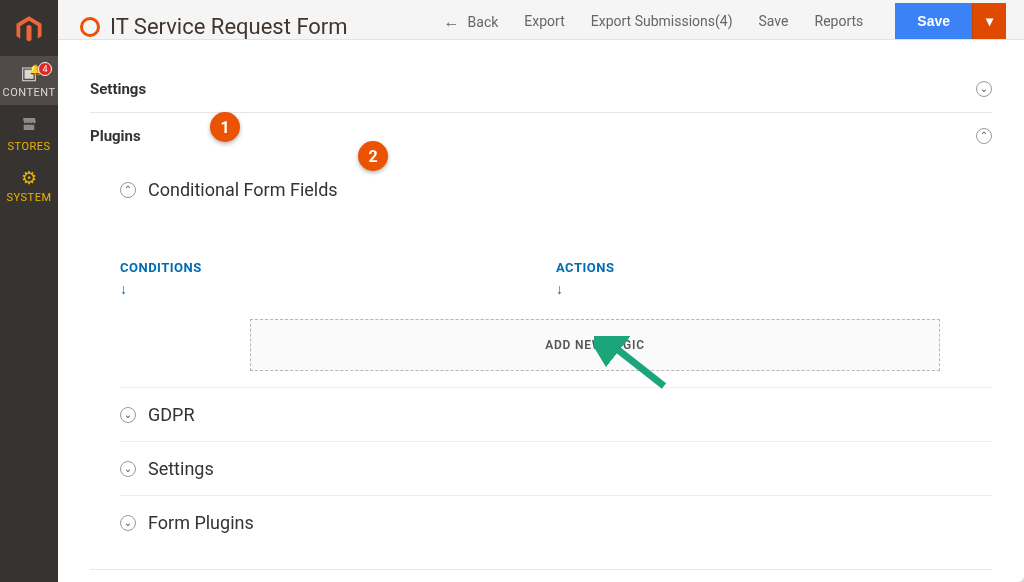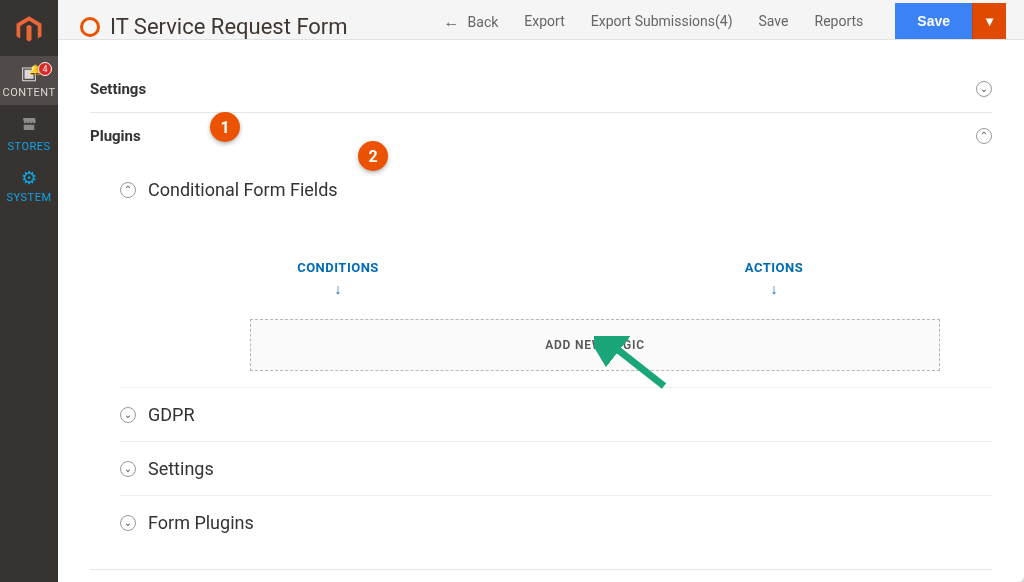--- a/index.html
+++ b/index.html
@@ -4,21 +4,21 @@
 <style>
   * { box-sizing: border-box; margin: 0; padding: 0; }
   body { font-family: -apple-system, BlinkMacSystemFont, "Segoe UI", Roboto, "Helvetica Neue", Arial, sans-serif; background: #fff; }
   .frame { position: relative; width: 1024px; height: 582px; background: #fff; overflow: hidden; }
   .shadow-wrap { position: absolute; inset: 0; box-shadow: 0 8px 24px rgba(0,0,0,.25), 0 40px 40px rgba(0,0,0,.12); border-radius: 6px; }
 
   
   .rail { position: absolute; left: 0; top: 0; bottom: 0; width: 58px; background: #373330; display: flex; flex-direction: column; align-items: center; padding-top: 6px; gap: 2px; }
   .rail .logo { width: 100%; height: 48px; display: flex; align-items: center; justify-content: center; }
   .rail .logo svg { width: 30px; height: 30px; }
-  .rail-item { width: 100%; padding: 8px 0 6px; display: flex; flex-direction: column; align-items: center; color: #0ea5e9; cursor: pointer; position: relative; }
+  .rail-item { width: 100%; padding: 8px 0 6px; display: flex; flex-direction: column; align-items: center; color: #eab308; cursor: pointer; position: relative; }
   .rail-item.active { background: #504b48; color: #dcd8d5; }
   .rail-item .ico { font-size: 18px; line-height: 1; }
   .rail-item .lab { font-size: 11px; letter-spacing: .5px; margin-top: 4px; text-transform: uppercase; }
   .rail-item .badge { position: absolute; top: 6px; right: 6px; background: #e22626; color: #fff; font-size: 9px; line-height: 12px; min-width: 14px; height: 14px; border-radius: 7px; text-align: center; padding: 0 3px; border: 1px solid #fff; }
   .rail-item .bell { position: absolute; top: 8px; right: 16px; color: #e22626; font-size: 10px; }
 
   
   .header { position: absolute; left: 58px; right: 0; top: 0; height: 40px; background: #f5f5f5; border-bottom: 1px solid #e3e3e3; display: flex; align-items: flex-end; padding: 16px 18px 0 22px; }
   .title-wrap { display: flex; align-items: center; gap: 10px; }
   .title-wrap .circ { width: 20px; height: 20px; border: 3px solid #eb5202; border-radius: 50%; }
@@ -37,21 +37,21 @@
   .section-head .label { font-size: 15px; font-weight: 700; color: #333; }
   .chev { width: 16px; height: 16px; border: 1px solid #999; border-radius: 50%; display: inline-flex; align-items: center; justify-content: center; font-size: 10px; color: #555; line-height: 1; }
 
   .plugins-body { padding: 4px 0 20px 30px; }
   .plugin-row { padding: 16px 0; border-top: 1px solid #eeeeee; display: flex; align-items: center; gap: 12px; cursor: pointer; }
   .plugin-row:first-child { border-top: none; }
   .plugin-row .plabel { font-size: 18px; color: #333; font-weight: 400; }
   .plugin-body { padding: 18px 0 10px; }
 
   .cond-act-row { display: flex; padding: 26px 0 14px; }
-  .cond-act-col { flex: 1; text-align: center; }
+  .cond-act-col { flex: 1; }
   .cond-act-col .h { color: #006bb4; font-size: 13px; font-weight: 700; letter-spacing: .5px; }
   .cond-act-col .arrdn { color: #006bb4; margin-top: 6px; font-size: 14px; }
 
   .addlogic { margin: 8px 0 6px 130px; width: 690px; border: 1px dashed #b6b6b6; background: #fafafa; color: #555; font-size: 12px; letter-spacing: .8px; font-weight: 600; text-align: center; padding: 18px 0; cursor: pointer; }
 
   
   .bubble { position: absolute; width: 30px; height: 30px; background: #eb5202; border-radius: 50%; color: #fff; font-weight: 700; font-size: 16px; display: flex; align-items: center; justify-content: center; box-shadow: 0 2px 4px rgba(0,0,0,.3); }
   .bubble.b1 { left: 210px; top: 112px; }
   .bubble.b2 { left: 358px; top: 141px; }
 

